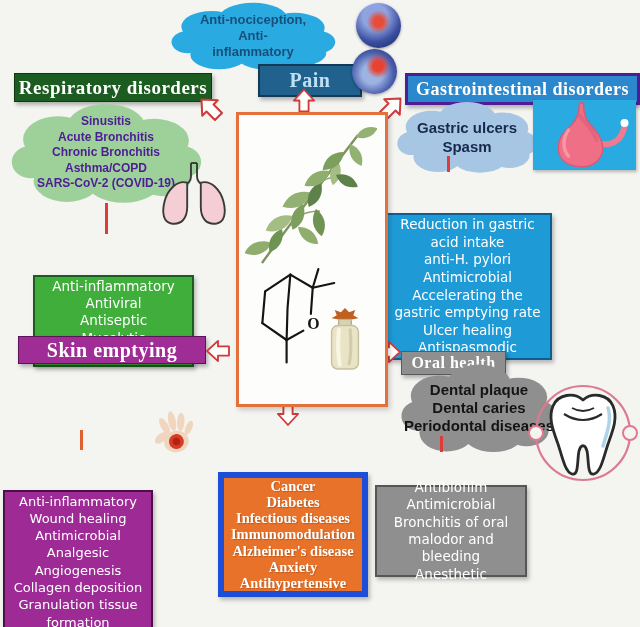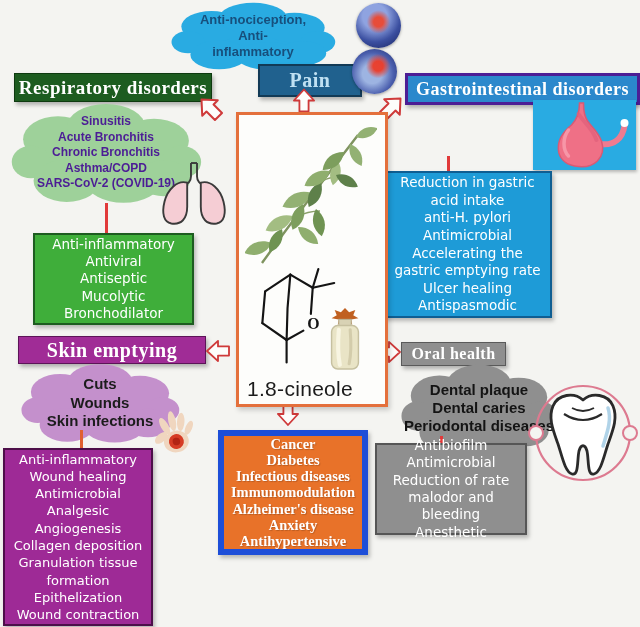--- a/index.html
+++ b/index.html
@@ -22,20 +22,21 @@
   .hdr{
     position:absolute;display:flex;align-items:center;justify-content:center;
     color:#ffffff;font-family:"Liberation Serif", serif;font-weight:bold;
     box-shadow:2px 3px 4px rgba(0,0,0,.28);letter-spacing:.5px;
   }
   
   .ibox{
     position:absolute;display:flex;align-items:center;justify-content:center;
     text-align:center;color:#ffffff;
     box-shadow:2px 3px 4px rgba(0,0,0,.25);
+    margin-top:42px;
   }
   .hand-font{font-family:"DejaVu Sans", sans-serif;font-weight:500;}
   
   .line{position:absolute;}
   
   .arrow{position:absolute;}
   .arrow svg{display:block;width:100%;height:100%;overflow:visible;}
   
   .pain-circle{
     position:absolute;border-radius:50%;
@@ -131,28 +132,20 @@
 Antiviral
 Antiseptic
 Mucolytic
 Bronchodilator</div>
   </div>
 
   <div class="hdr" style="left:18px;top:336px;width:186px;height:26px;background:#a02c96;border:1px solid #5c1458;">
     <span style="font-size:20px;">Skin emptying</span>
   </div>
 
-  <div class="cloud" style="left:20px;top:361px;width:160px;height:84px;">
-    <svg viewBox="0 0 220 130" preserveAspectRatio="none">
-        <use href="#cloudShape" fill="#c490cc"></use>
-      </svg>
-    <div class="cloud-text pre" style="font-size:15px;color:#1c1c1c;line-height:1.25;">Cuts
-Wounds
-Skin infections</div>
-  </div>
 
   <svg class="abs" viewBox="0 0 60 60" style="left:150px;top:410px;width:50px;height:50px;transform:rotate(-12deg);">
     <g fill="#f0d6bf">
       <ellipse cx="30" cy="38" rx="15" ry="13"></ellipse>
       <ellipse cx="13" cy="30" rx="9" ry="5" transform="rotate(-30 13 30)"></ellipse>
       <ellipse cx="20" cy="17" rx="4.5" ry="11" transform="rotate(-18 20 17)"></ellipse>
       <ellipse cx="30" cy="13" rx="4.5" ry="12"></ellipse>
       <ellipse cx="40" cy="16" rx="4.5" ry="11" transform="rotate(15 40 16)"></ellipse>
       <ellipse cx="48" cy="25" rx="4" ry="9" transform="rotate(35 48 25)"></ellipse>
     </g>
@@ -213,27 +206,33 @@
     </svg>
 
     <svg viewBox="0 0 38 62" style="position:absolute;left:86px;top:192px;width:40px;height:64px;">
       <path d="M19 1 L23 5 L29 3 L27 8 L32 11 L25 12 L26 17 L19 14 L12 17 L13 12 L6 11 L11 8 L9 3 L15 5 Z" fill="#c06020"></path>
       <rect x="13" y="12" width="12" height="7" fill="#d8d2b4" stroke="#b8b293" stroke-width="1"></rect>
       <rect x="6" y="18" width="26" height="42" rx="6" fill="#e9e4c6" stroke="#c6c0a0" stroke-width="1.4"></rect>
       <path d="M13 22 C12 34 12 46 14 56" stroke="#f8f5e2" stroke-width="4" fill="none" stroke-linecap="round"></path>
       <path d="M24 22 C25 34 25 46 23 55" stroke="#d3ccab" stroke-width="3" fill="none" stroke-linecap="round"></path>
     </svg>
 
-    <div id="cineole-label" style="left:8px;top:262px;">1.8-cineole</div>
   </div>
 
   <div class="hdr" style="left:405px;top:73px;width:229px;height:26px;background:#2b88cc;border:3px solid #4c1d95;">
     <span style="font-size:18px;">Gastrointestinal disorders</span>
   </div>
 
+  <div class="cloud" style="left:396px;top:99px;width:142px;height:76px;">
+    <svg viewBox="0 0 220 130" preserveAspectRatio="none">
+        <use href="#cloudShape" fill="#a6c6e4"></use>
+      </svg>
+    <div class="cloud-text pre" style="font-size:15px;color:#16294e;line-height:1.3;">Gastric ulcers
+Spasm</div>
+  </div>
 
   <div id="stomach-tile" style="left:533px;top:100px;width:103px;height:70px;">
     <svg viewBox="0 0 100 70" style="width:100%;height:100%;">
       <path d="M66 44 C80 46 88 38 90 26" fill="none" stroke="#ef7b90" stroke-width="6" stroke-linecap="round"></path>
       <circle cx="90" cy="23" r="4" fill="#ffffff"></circle>
       <path d="M45 3 C45 13 43 19 37 25 C18 40 20 62 40 66 C60 70 72 57 67 41 C63 31 57 27 53 21 C49 15 49 9 49 3 Z" fill="#ef7086" stroke="#d95a74" stroke-width="1.5"></path>
       <path d="M44 14 C49 22 58 28 62 40" fill="none" stroke="#e05f7a" stroke-width="4" stroke-linecap="round" opacity="0.7"></path>
       <path d="M34 30 C28 38 28 50 34 56" fill="none" stroke="#f79aab" stroke-width="3.5" stroke-linecap="round" opacity="0.9"></path>
     </svg>
   </div>
@@ -242,21 +241,21 @@
 
   <div class="ibox hand-font" style="left:383px;top:171px;width:165px;height:143px;background:#1e9bd7;border:2px solid #0f5e92;">
     <div class="pre" style="font-size:13.5px;line-height:1.3;padding:0 4px;">Reduction in gastric acid intake
 anti-H. pylori
 Antimicrobial
 Accelerating the gastric emptying rate
 Ulcer healing
 Antispasmodic</div>
   </div>
 
-  <div class="hdr" style="left:401px;top:342px;width:103px;height:22px;background:#8f8f8f;border:1px solid #5a5a5a;">
+  <div class="hdr" style="left:401px;top:351px;width:103px;height:22px;background:#8f8f8f;border:1px solid #5a5a5a;">
     <span style="font-size:16px;">Oral health</span>
   </div>
 
   <div class="cloud" style="left:400px;top:361px;width:158px;height:94px;">
     <svg viewBox="0 0 220 130" preserveAspectRatio="none">
         <use href="#cloudShape" fill="#8f8f8f"></use>
       </svg>
     <div class="cloud-text pre" style="font-size:15px;color:#141414;line-height:1.22;">Dental plaque
 Dental caries
 Periodontal diseases</div>
@@ -270,21 +269,21 @@
     <path d="M80 30 C84 42 79 55 75 68" fill="none" stroke="#8fc0de" stroke-width="3.5" opacity="0.7" stroke-linecap="round"></path>
     <path d="M36 36 Q55 48 74 36" fill="none" stroke="#2a2a2a" stroke-width="2.2"></path>
     <path d="M44 30 Q55 36 66 30" fill="none" stroke="#2a2a2a" stroke-width="1.8"></path>
   </svg>
 
   <div class="line" style="left:440px;top:436px;width:3px;height:16px;background:#e13a3a;"></div>
 
   <div class="ibox hand-font" style="left:375px;top:443px;width:148px;height:88px;background:#8f8f8f;border:2px solid #565656;">
     <div class="pre" style="font-size:13.5px;line-height:1.28;padding:0 2px;">Antibiofilm
 Antimicrobial
-Reduction of rate malodor and bleeding
+Bronchitis of oral malodor and bleeding
 Anesthetic</div>
   </div>
 
   <div class="ibox" style="left:218px;top:430px;width:138px;height:113px;background:#e87229;border:6px solid #1d4ed8;">
     <div class="pre" style="font-family:'Liberation Serif', serif;font-weight:bold;font-size:14.5px;line-height:1.12;text-shadow:1px 1px 1px rgba(0,0,0,.2);">Cancer
 Diabetes
 Infectious diseases
 Immunomodulation
 Alzheimer's disease
 Anxiety

